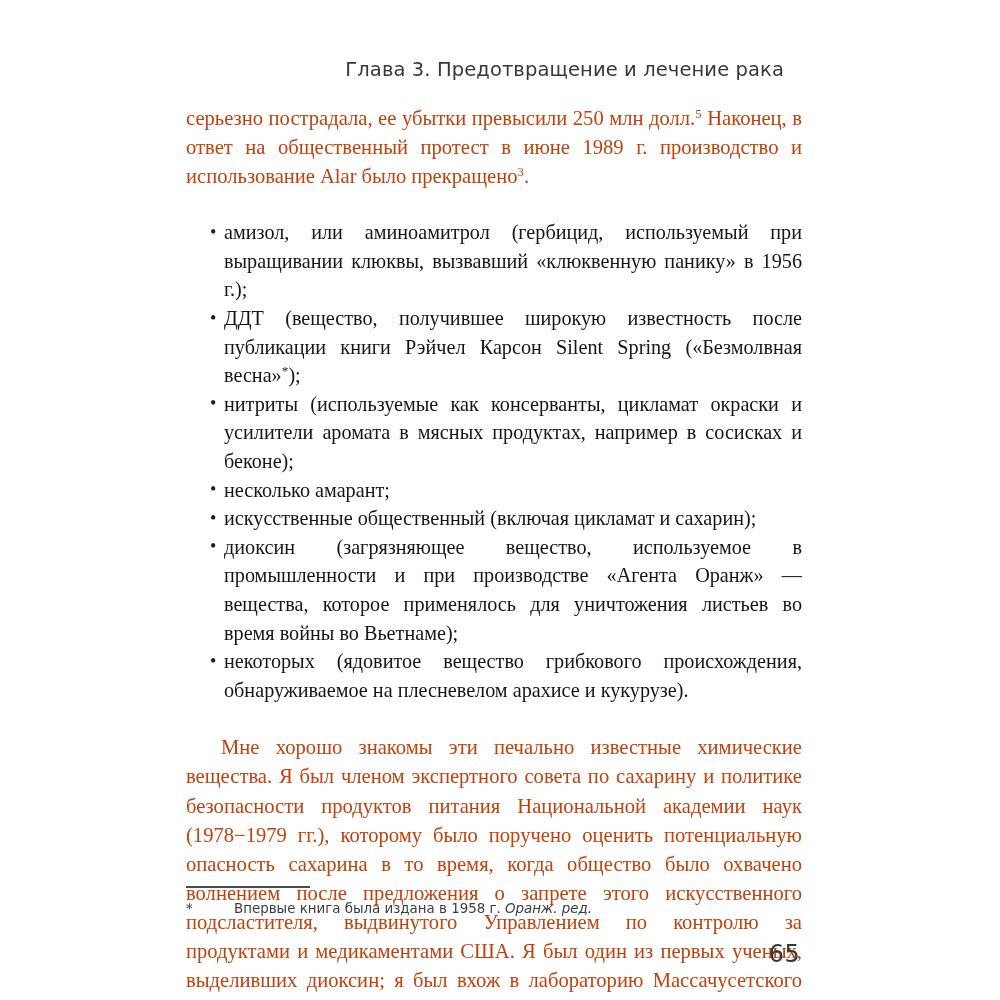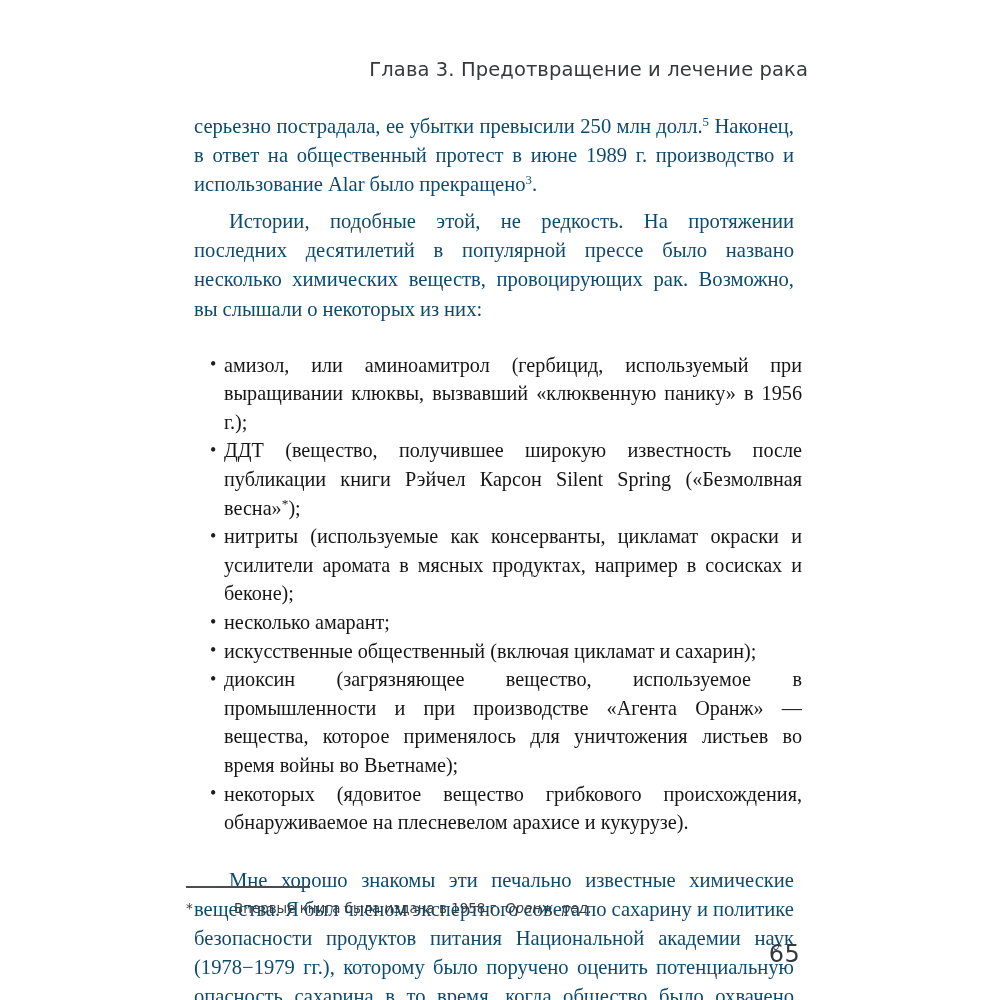--- a/index.html
+++ b/index.html
@@ -22,45 +22,45 @@
     width: 1000px;
     height: 1000px;
     background: #ffffff;
     box-sizing: border-box;
   }
 
   
   .running-head {
     position: absolute;
     top: 58px;
-    left: 194px;
+    left: 170px;
     width: 614px;
     text-align: right;
     font-family: "DejaVu Sans", "Liberation Sans", sans-serif;
     font-size: 19.5px;
     letter-spacing: 0.1px;
     color: #35383c;
     font-weight: 400;
   }
 
   
   .textblock {
     position: absolute;
     top: 104px;
     left: 186px;
     width: 616px;
   }
 
   p.body {
-    margin: 8px;
+    margin: 0;
     font-size: 20.6px;
     line-height: 29.1px;
     text-align: justify;
     text-justify: inter-word;
-    color: #0c4a6e;
+    color: #c2410c;
     word-spacing: -0.2px;
   }
   p.body.indent { text-indent: 35px; }
   p.gap-before { margin-top: 29px; }
 
   sup.fnref {
     font-size: 0.62em;
     vertical-align: 0.55em;
     line-height: 0;
   }
@@ -142,21 +142,20 @@
 <body>
 
 <div class="page">
 
   <div class="running-head">Глава 3. Предотвращение и лечение рака</div>
 
   <div class="textblock">
 
     <p class="body"><span>серьезно пострадала, ее убытки превысили 250 млн долл.</span><sup class="fnref">5</sup><span> Наконец, в ответ на общественный протест в июне 1989 г. производство и использование Alar было прекращено</span><sup class="fnref">3</sup><span>.</span></p>
 
-    <p class="body indent">Истории, подобные этой, не редкость. На протяжении последних десятилетий в популярной прессе было названо несколько химических веществ, провоцирующих рак. Возможно, вы слышали о некоторых из них:</p>
 
     <ul class="chem-list">
 
       <li>
         <span class="bullet">•</span>
         <span class="li-text">амизол, или аминоамитрол (гербицид, используемый при выращивании клюквы, вызвавший «клюквенную панику» в 1956 г.);</span>
       </li>
 
       <li>
         <span class="bullet">•</span>

